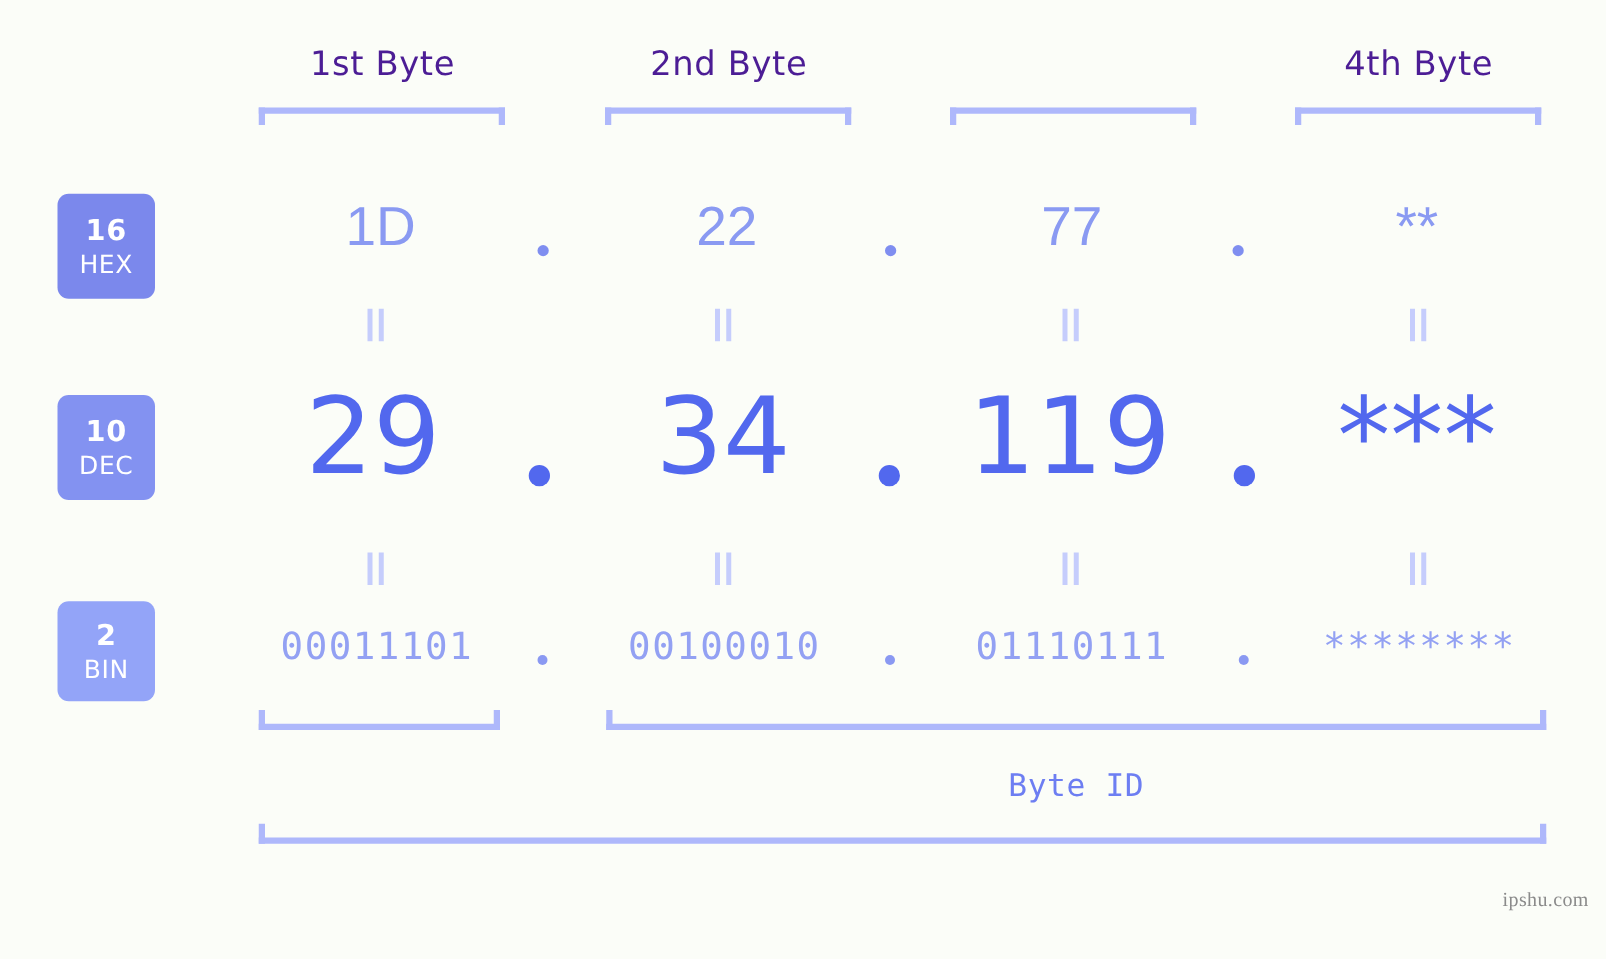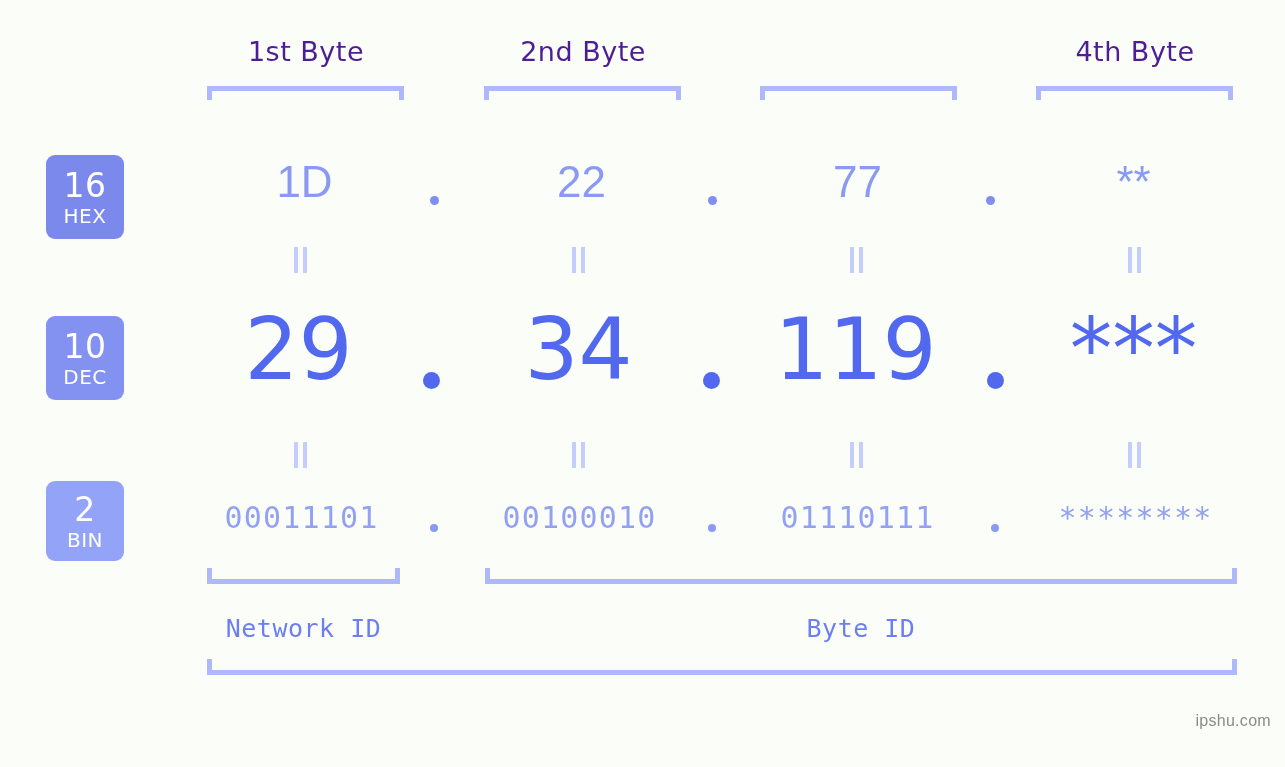--- a/index.html
+++ b/index.html
@@ -57,22 +57,22 @@
     border-radius: 9px;
     color: #ffffff;
     text-align: center;
     display: flex;
     flex-direction: column;
     align-items: center;
     justify-content: center;
     line-height: 1;
   }
   .badge .num {
-    font-size: 33px;
-    font-weight: 400;
+    font-size: 23px;
+    font-weight: 700;
     letter-spacing: 0.5px;
   }
   .badge .nm {
     font-size: 20px;
     font-weight: 400;
     margin-top: 4px;
     letter-spacing: 0.5px;
   }
   #badge-hex { top: 155px; height: 84px; background: #7b88ec; }
   #badge-dec { top: 316px; height: 84px; background: #8392f1; }
@@ -155,21 +155,21 @@
     left: 0;
     width: 1285px;
   }
 
   
   #watermark {
     position: absolute;
     right: 14px;
     top: 712px;
     color: #8b8b8b;
-    font-family: Liberation Sans, sans-serif;
+    font-family: Liberation Serif, serif;
     font-size: 16px;
     letter-spacing: 0.3px;
   }
 </style>
 </head>
 <body>
 
 <div id="stage">
 
   <div class="byte-label" style="left:206px;width:200px;">1st Byte</div>
@@ -257,20 +257,19 @@
     <div class="val" style="left:1037px;width:197px;">********</div>
 
     <div class="dot dot-bin" style="left:430px;"></div>
     <div class="dot dot-bin" style="left:708px;"></div>
     <div class="dot dot-bin" style="left:991px;"></div>
   </div>
 
   <div class="bracket-up" style="left:207px;top:568px;width:193px;"></div>
   <div class="bracket-up" style="left:485px;top:568px;width:752px;"></div>
 
-  <div class="id-label" style="left:207px;top:614px;width:193px;">Network ID</div>
   <div class="id-label" style="left:485px;top:614px;width:752px;">Byte ID</div>
 
   <div class="bracket-up" style="left:207px;top:659px;width:1030px;"></div>
 
   <div id="watermark">ipshu.com</div>
 
 </div>
 
 </body></html>

